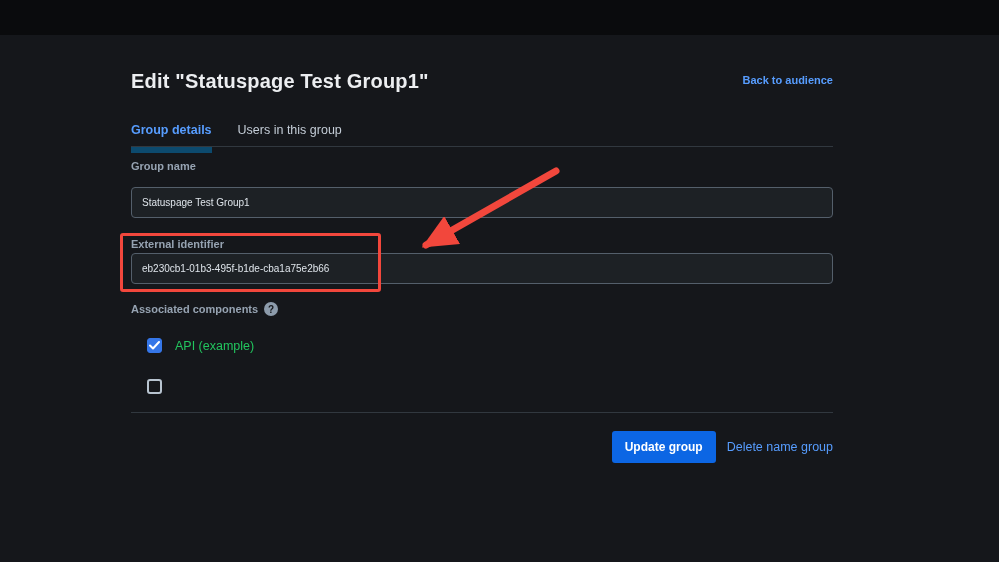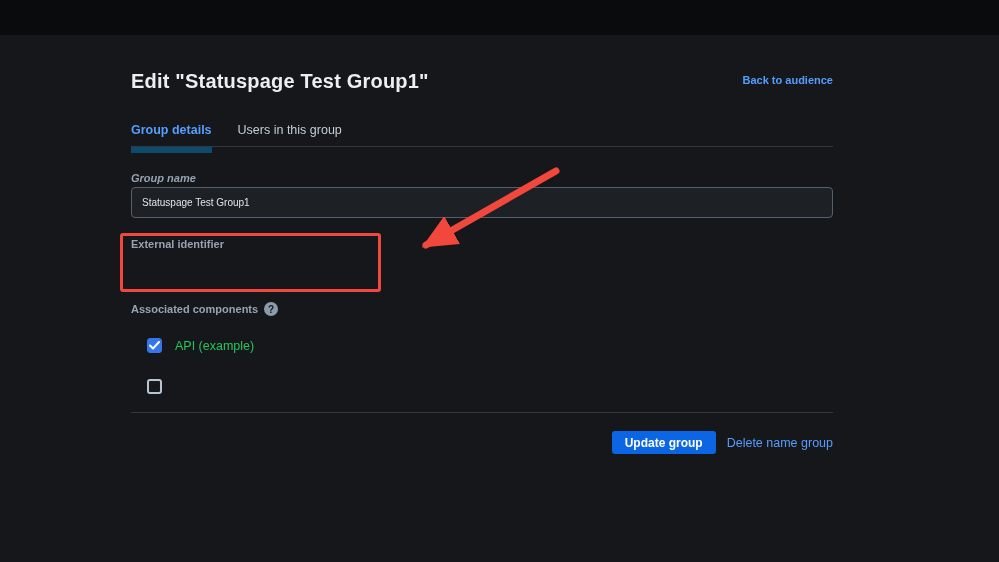--- a/index.html
+++ b/index.html
@@ -28,21 +28,21 @@
   .tab.inactive { color: #c3ccd6; font-weight: 400; }
 
   .divider { position: absolute; left: 131px; width: 702px; height: 1px; background: #31383f; }
   .divider.d1 { top: 146px; }
   .divider.d2 { top: 412px; }
 
   .field-label {
     position: absolute; left: 131px;
     font-size: 11px; font-weight: 600; color: #96a3b2;
   }
-  .lbl-group-name { top: 172px; font-style: italic; }
+  .lbl-group-name { top: 160px; }
   .lbl-ext-id { top: 238px; }
   .lbl-components { top: 302px; display: flex; align-items: center; gap: 6px; }
 
   .text-input {
     position: absolute; left: 131px; width: 702px; height: 31px;
     background: #1d2125; border: 1px solid #545f6b; border-radius: 4px;
     color: #dee4ea; font-size: 10px; padding: 0 10px;
     font-family: "Liberation Sans", sans-serif; outline: none;
   }
   .inp-group-name { top: 187px; }
@@ -64,21 +64,21 @@
   .checkbox.checked { background: #3576e8; border: 1px solid #3576e8; }
   .checkbox.unchecked { background: #16181c; border: 2px solid #b8c4d0; }
   .check-label { font-size: 12.5px; color: #22c55e; }
 
   .actions {
     position: absolute; left: 131px; top: 431px; width: 702px;
     display: flex; justify-content: flex-end; align-items: center; gap: 11px;
   }
   .btn-primary {
     background: #0c66e4; color: #ffffff; border: none; border-radius: 3px;
-    height: 23px; padding: 0 13px; font-size: 12px; font-weight: 600;
+    height: 32px; padding: 0 13px; font-size: 12px; font-weight: 600;
     font-family: "Liberation Sans", sans-serif; cursor: pointer;
   }
   .link-delete { font-size: 12.5px; color: #579dff; cursor: pointer; text-decoration: none; }
 
   .annotation-rect {
     position: absolute; left: 120px; top: 233px; width: 261px; height: 59px;
     border: 3px solid #f2473c; border-radius: 3px;
     pointer-events: none; z-index: 5;
   }
   .annotation-arrow {
@@ -98,20 +98,21 @@
   <div class="tabs">
     <div class="tab active">Group details</div>
     <div class="tab inactive">Users in this group</div>
   </div>
   <div class="divider d1"></div>
 
   <label class="field-label lbl-group-name">Group name</label>
   <input class="text-input inp-group-name" type="text" value="Statuspage Test Group1" style="">
 
   <label class="field-label lbl-ext-id">External identifier</label>
+  <input class="text-input inp-ext-id" type="text" value="eb230cb1-01b3-495f-b1de-cba1a75e2b66" style="">
 
   <div class="field-label lbl-components">
     <span>Associated components</span>
     <span class="help-icon">?</span>
   </div>
 
   <div class="check-row row-1">
     <span class="checkbox checked">
       <svg width="11" height="9" viewBox="0 0 11 9">
         <polyline points="1,4.5 4,7.5 10,1" fill="none" stroke="#ffffff" stroke-width="2" stroke-linecap="round" stroke-linejoin="round"></polyline>

